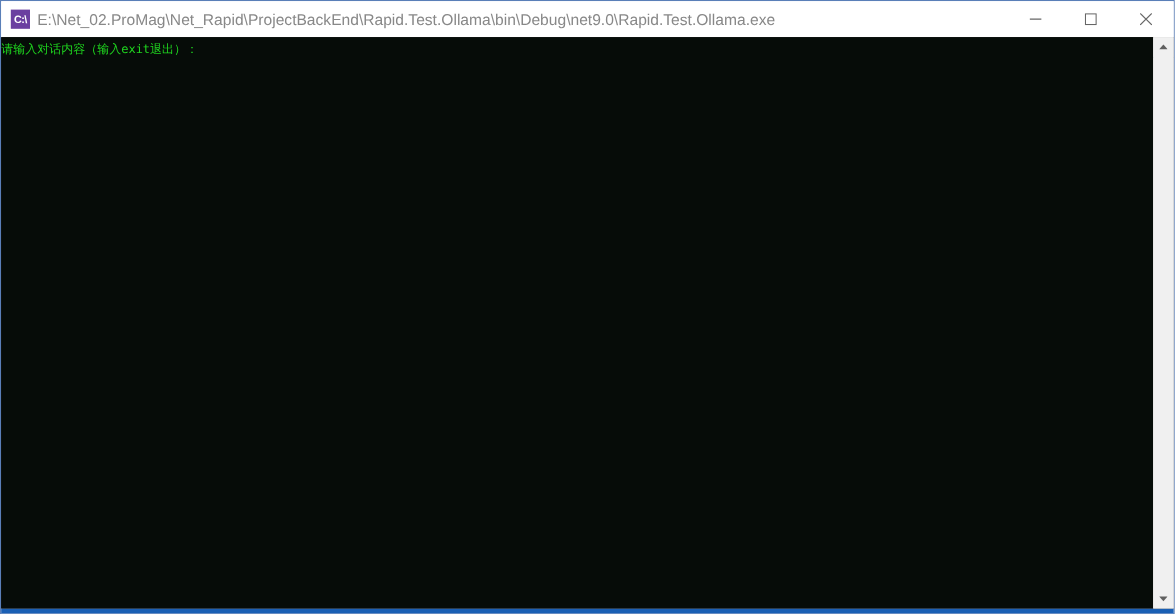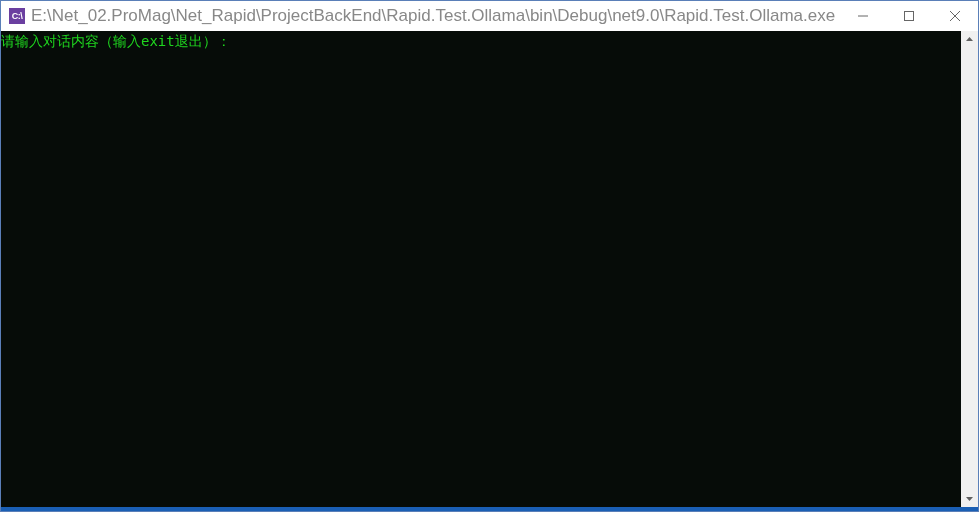--- a/index.html
+++ b/index.html
@@ -39,21 +39,21 @@
       display: flex;
       align-items: center;
       justify-content: center;
       font-size: 9px;
       color: #ffffff;
       font-weight: bold;
       letter-spacing: -0.5px;
     }
     .titlebar-text {
       flex: 1;
-      font-size: 17px;
+      font-size: 13px;
       color: #888888;
       white-space: nowrap;
       overflow: hidden;
       text-overflow: ellipsis;
     }
     .titlebar-controls {
       display: flex;
       height: 100%;
     }
     .titlebar-btn {
@@ -73,21 +73,21 @@
       flex: 1;
       display: flex;
       background: #000000;
       position: relative;
     }
     .console {
       flex: 1;
       background: #060c08;
       padding: 2px 0 0 0;
       font-family: "NSimSun", "SimSun", "Consolas", monospace;
-      font-size: 14px;
+      font-size: 10px;
       line-height: 17px;
       color: #00ff00;
       overflow: hidden;
     }
     .console-line {
       white-space: pre;
       color: #1fd61f;
     }
     .scrollbar {
       width: 17px;

